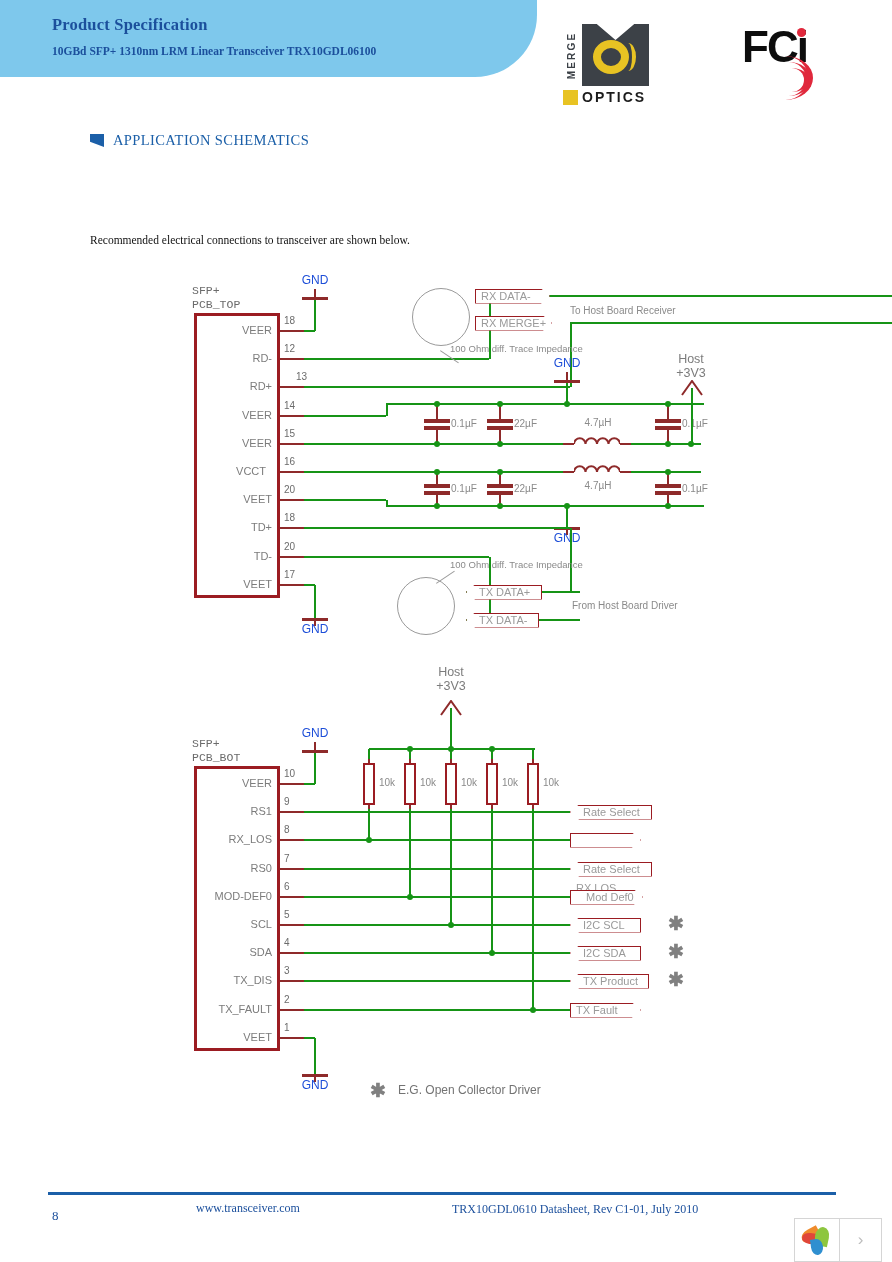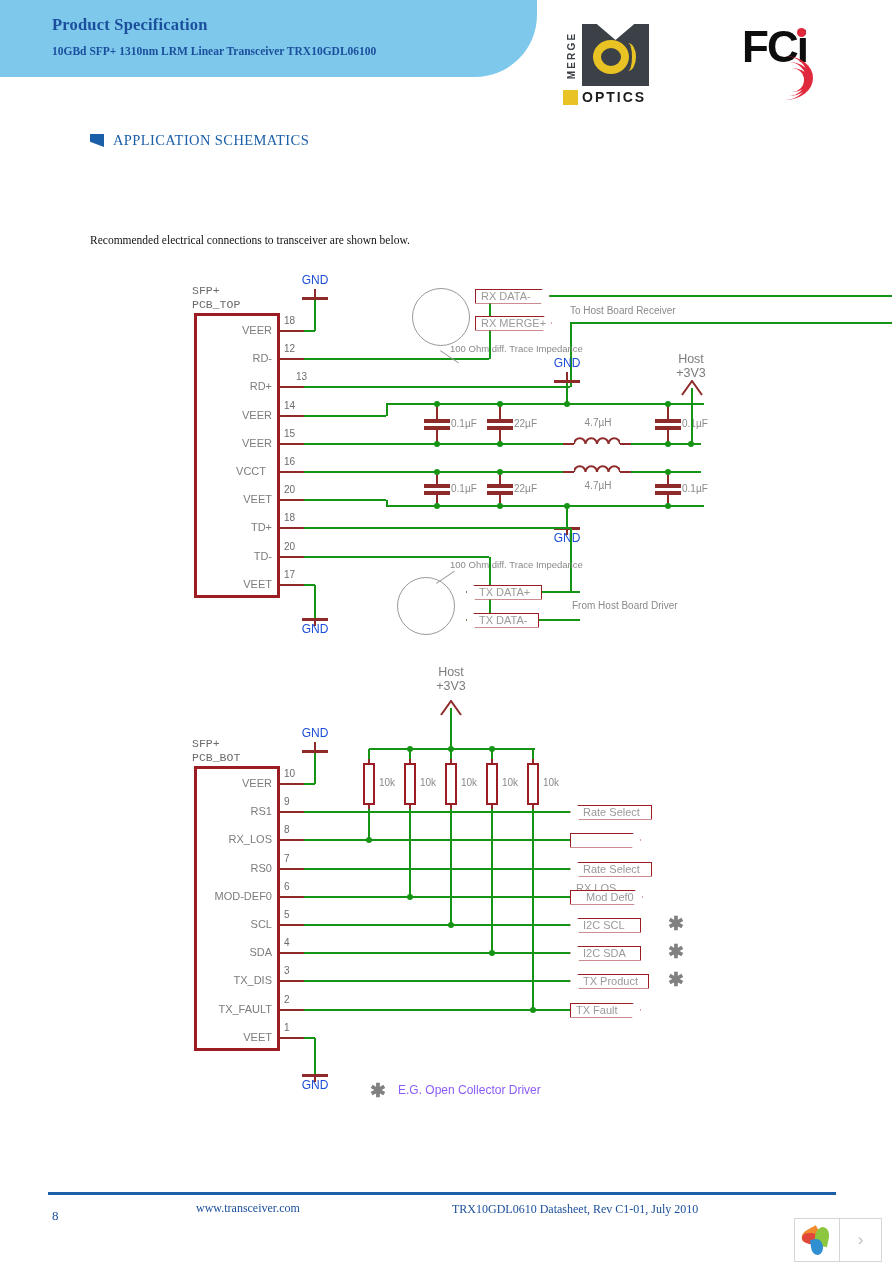--- a/index.html
+++ b/index.html
@@ -240,21 +240,21 @@
     font-family: "Liberation Sans", sans-serif;
     font-size: 19px;
     font-weight: bold;
     color: #808080;
     line-height: 1;
   }
   .note-txt {
     position: absolute;
     font-family: "Liberation Sans", sans-serif;
     font-size: 12px;
-    color: #8b5cf6;
+    color: #737373;
     white-space: nowrap;
   }
   .trace-circle {
     position: absolute;
     border: 1.3px solid #9a9a9a;
     border-radius: 50%;
     box-sizing: border-box;
   }
 
   

